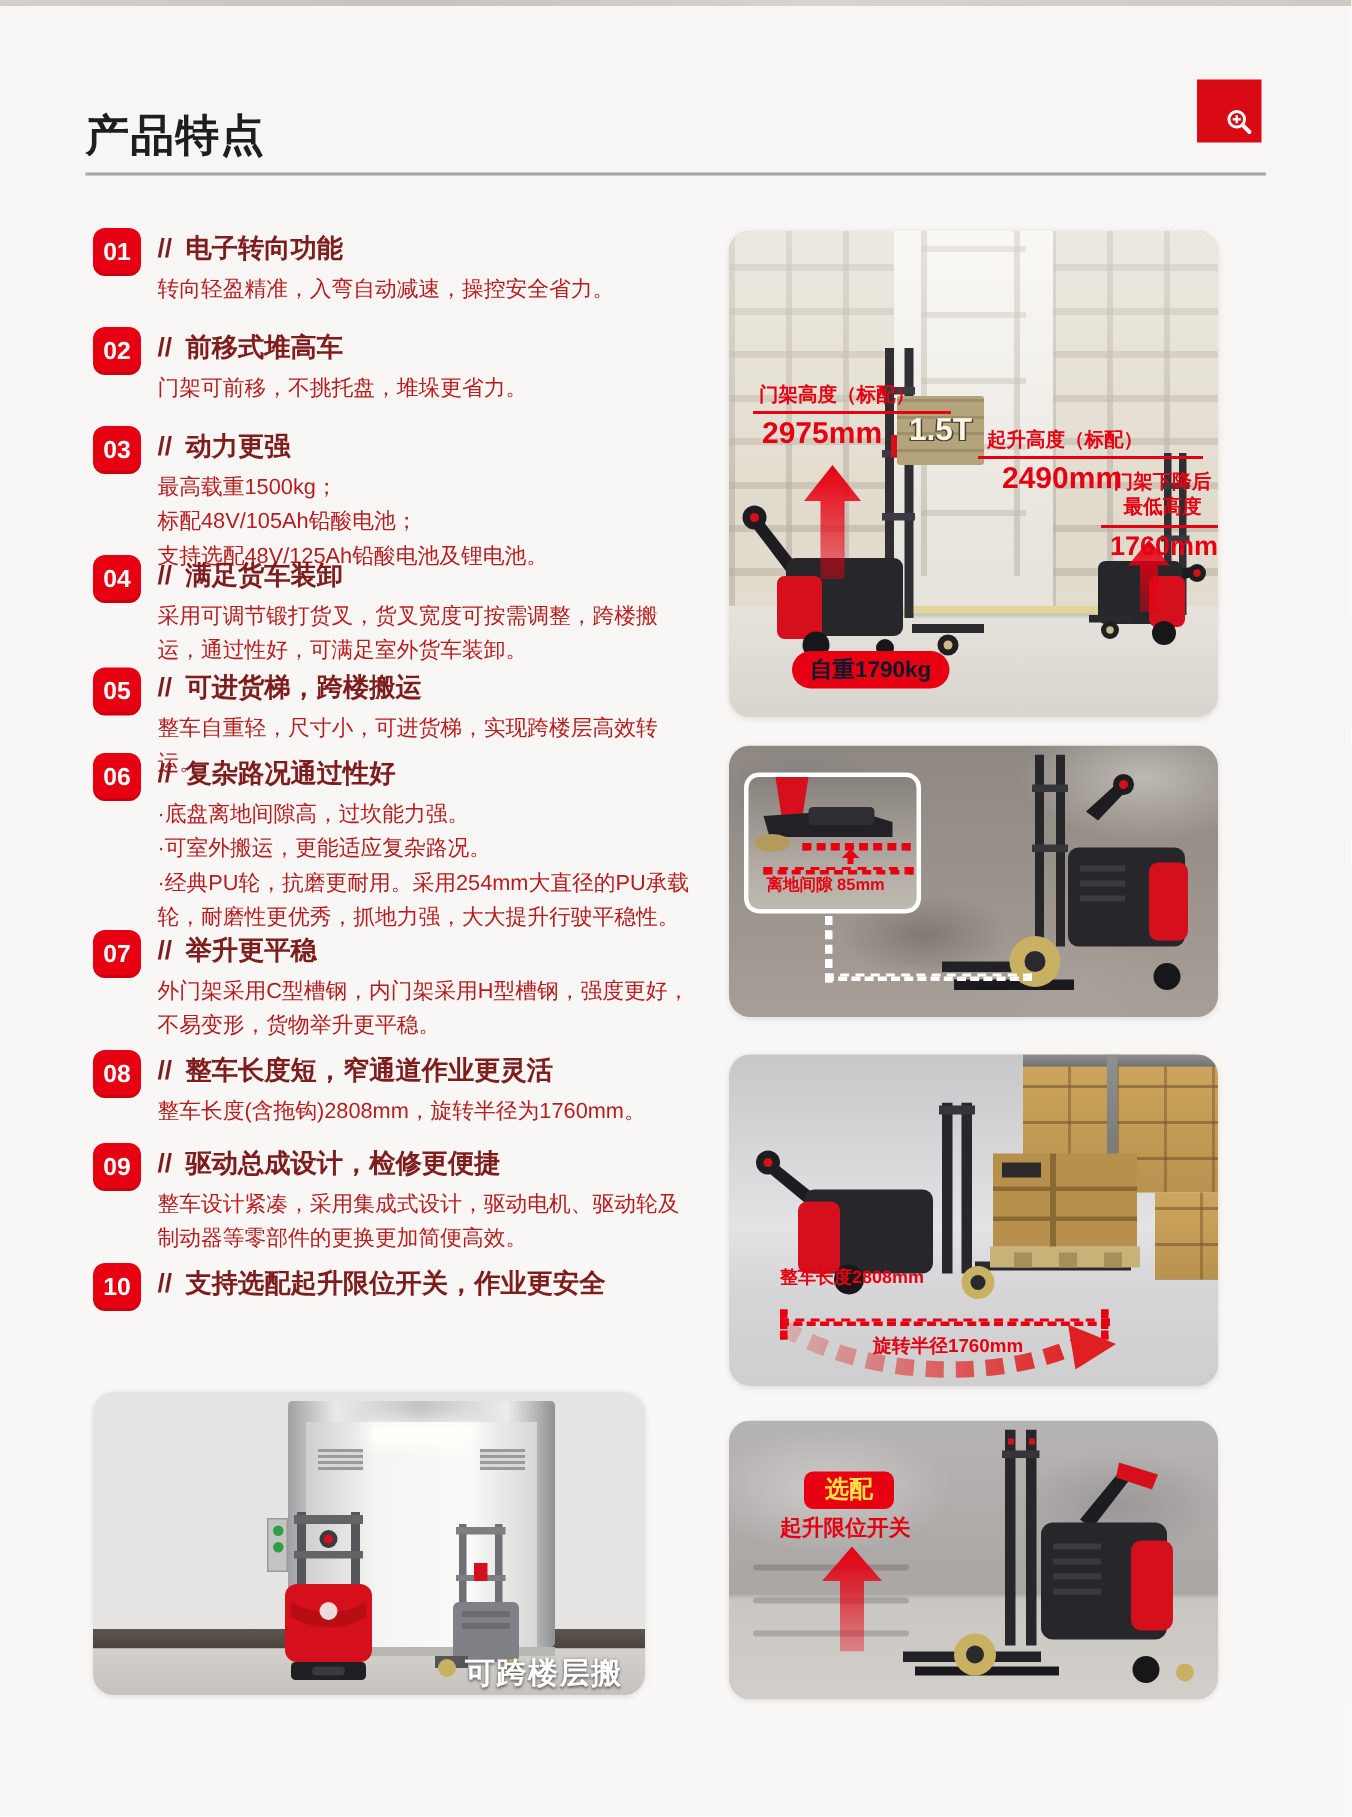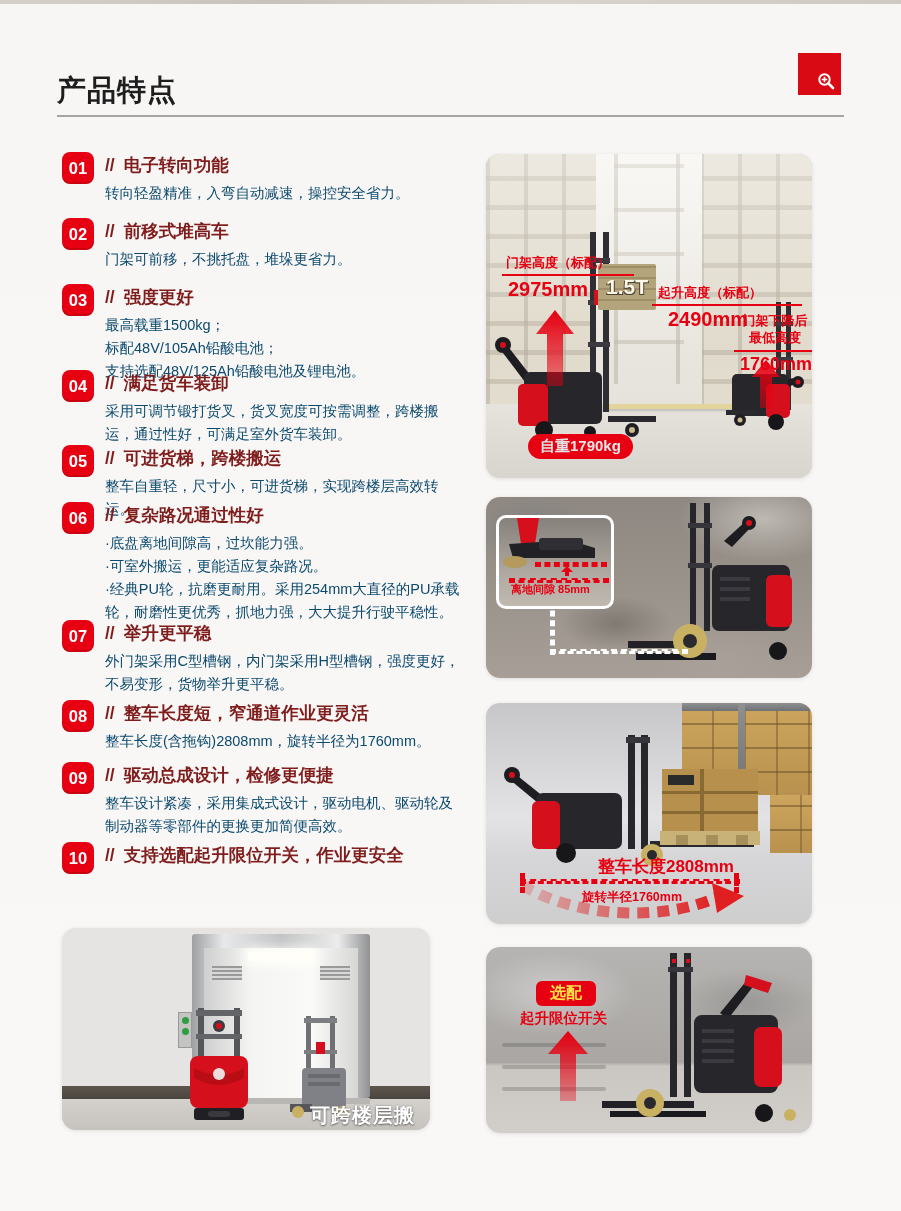--- a/index.html
+++ b/index.html
@@ -18,28 +18,28 @@
   .divider{position:absolute;left:57px;top:115px;width:787px;height:2px;background:#a7a5a3;}
 
   
   .feat{position:absolute;left:62px;width:402px;display:flex;gap:11px;}
   .num-badge{flex:0 0 32px;width:32px;height:32px;border-radius:8px;background:#e60012;
     color:#fff;font-weight:700;font-size:16.5px;display:flex;align-items:center;justify-content:center;
     box-shadow:inset 0 -2px 0 rgba(0,0,0,.12);}
   .feat-body{flex:1;padding-top:1px;}
   .feat-title{font-size:17.5px;font-weight:700;color:#7f1d1d;margin-bottom:5px;white-space:nowrap;}
   .feat-title .slash{margin-right:9px;}
-  .feat-desc div{font-size:14.5px;line-height:23px;color:#0c4a6e;}
+  .feat-desc div{font-size:14.5px;line-height:23px;color:#b91c1c;}
 
   
   .card{position:absolute;border-radius:14px;overflow:hidden;box-shadow:0 1px 4px rgba(0,0,0,.10);}
   .abs{position:absolute;}
   .red{color:#e60012;font-weight:700;}
   .red-rule{position:absolute;height:2px;background:#e60012;}
-  .pill{position:absolute;background:#e60012;color:#e5e5e5;font-weight:700;font-size:15px;
+  .pill{position:absolute;background:#e60012;color:#0f172a;font-weight:700;font-size:15px;
     padding:3px 12px;border-radius:14px;white-space:nowrap;}
   .badge-rect{position:absolute;background:#e60012;color:#fde047;font-weight:700;font-size:16px;
     padding:2px 14px;border-radius:6px;white-space:nowrap;}
 
   
   #card1{left:486px;top:154px;width:326px;height:324px;background:#d8d2c6;}
   .rack{position:absolute;top:0;height:254px;
     background:
       repeating-linear-gradient(90deg,rgba(132,120,98,.55) 0 4px,transparent 4px 38px),
       repeating-linear-gradient(0deg,#cfc5ae 0 24px,#ab9f86 24px 29px);}
@@ -141,21 +141,21 @@
   <div class="feat-body">
     <div class="feat-title"><span class="slash">//</span><span>前移式堆高车</span></div>
     <div class="feat-desc">
         <div>门架可前移，不挑托盘，堆垛更省力。</div>
       </div>
   </div>
 </div>
 <div class="feat" style="top:284px">
   <div class="num-badge">03</div>
   <div class="feat-body">
-    <div class="feat-title"><span class="slash">//</span><span>强度更好</span></div>
+    <div class="feat-title"><span class="slash">//</span><span>动力更强</span></div>
     <div class="feat-desc">
       <div>最高载重1500kg；</div>
         <div>标配48V/105Ah铅酸电池；</div>
         <div>支持选配48V/125Ah铅酸电池及锂电池。</div>
     </div>
   </div>
 </div>
 <div class="feat" style="top:370px">
   <div class="num-badge">04</div>
   <div class="feat-body">
@@ -365,21 +365,21 @@
     <rect x="162" y="34" width="96" height="62" fill="#b8904e"></rect>
     <rect x="162" y="56" width="96" height="3" fill="#8a6a33"></rect>
     <rect x="162" y="76" width="96" height="3" fill="#8a6a33"></rect>
     <rect x="200" y="34" width="4" height="62" fill="#8a6a33"></rect>
     <rect x="168" y="40" width="26" height="10" fill="#2b2b2b"></rect>
     <circle cx="66" cy="118" r="10" fill="#17171a"></circle>
     <circle cx="152" cy="120" r="11" fill="#c9b164"></circle>
       <circle cx="152" cy="120" r="5" fill="#2a2a2e"></circle>
   </svg>
 
-  <div class="abs red" style="left:34px;top:152px;width:214px;text-align:right;font-size:17px;white-space:nowrap">整车长度2808mm</div>
+  <div class="abs red" style="left:34px;top:140px;width:214px;text-align:left;font-size:12px;white-space:nowrap">整车长度2808mm</div>
   <div class="dash-red" style="left:34px;top:176px;width:214px;border-top-width:2px"></div>
   <div class="dash-red" style="left:34px;top:170px;height:14px;border-left-width:2px"></div>
   <div class="dash-red" style="left:248px;top:170px;height:14px;border-left-width:2px"></div>
 
   <svg class="abs" style="left:28px;top:178px" width="236" height="42" viewBox="0 0 236 42">
     <defs>
         <linearGradient id="arc3" x1="0" y1="0" x2="1" y2="0">
       <stop offset="0" stop-color="#e02020" stop-opacity=".2"></stop>
           <stop offset="1" stop-color="#e02020"></stop>
         </linearGradient>

